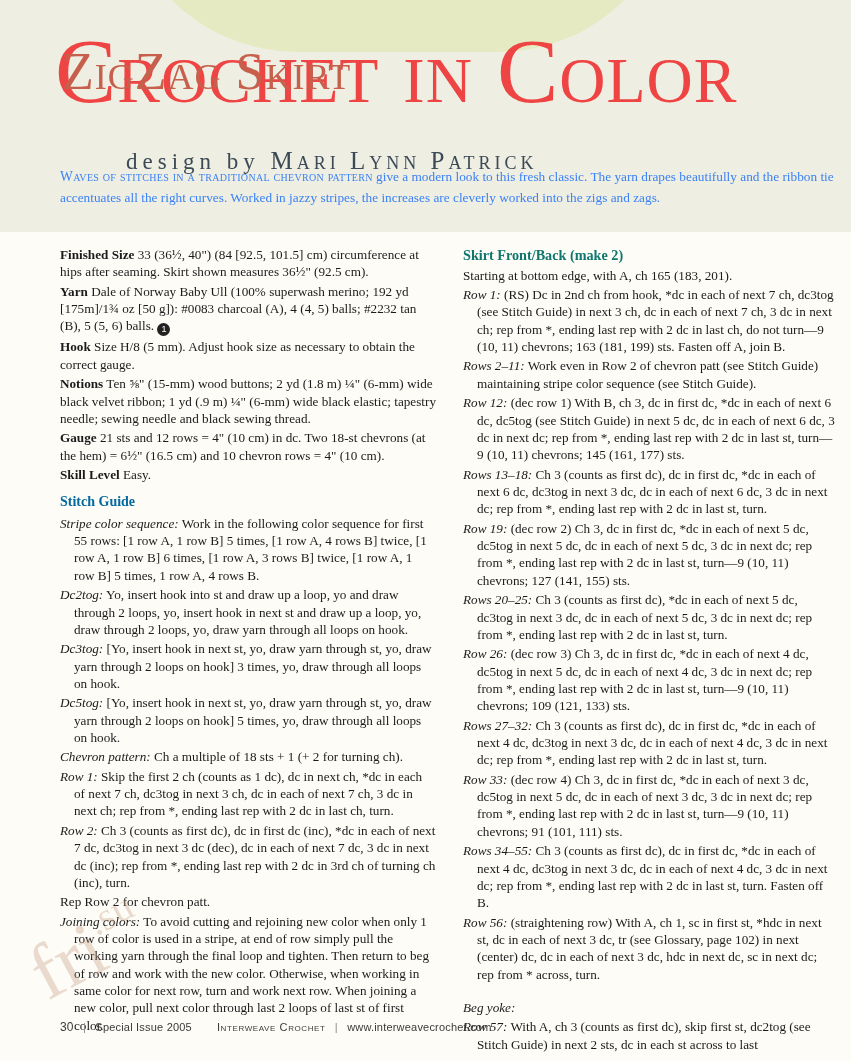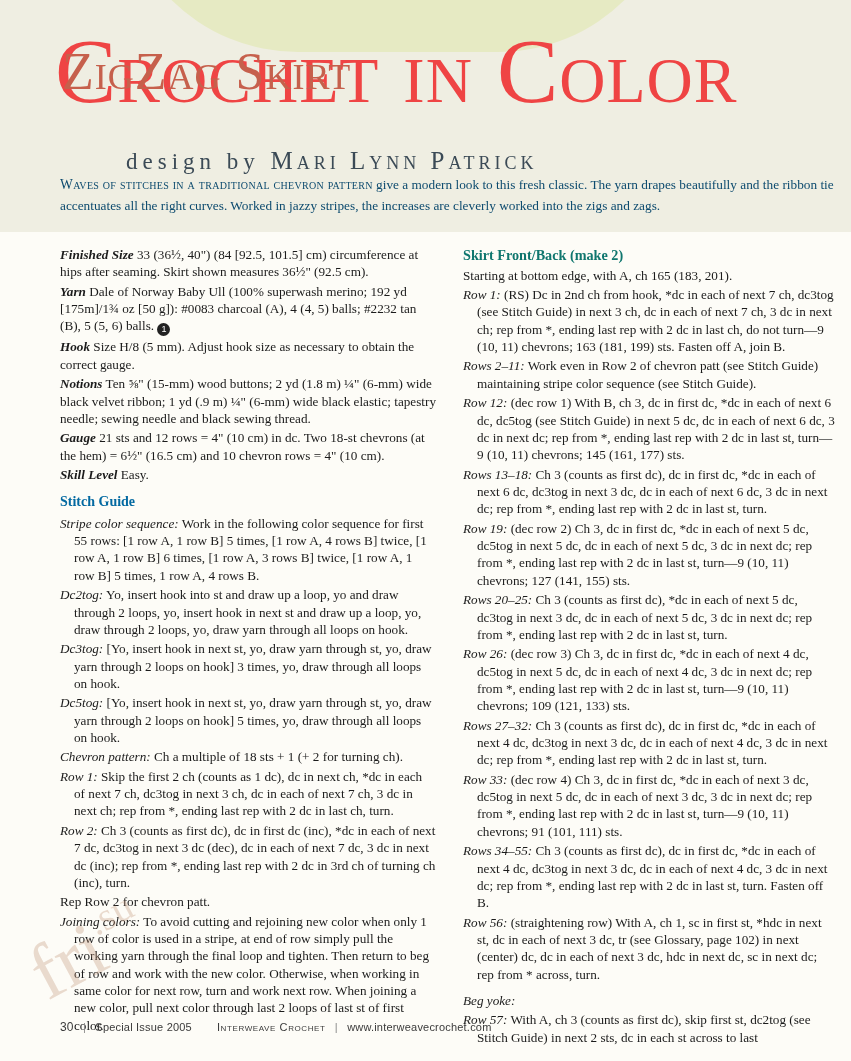--- a/index.html
+++ b/index.html
@@ -59,37 +59,37 @@
     white-space:nowrap;
     margin-top:42px;
   }
   .byline .designer{
     font-variant:small-caps;
     letter-spacing:4px;
     font-size:25px;
   }
 
   .intro{
-    position:absolute;left:60px;top:174px;width:775px;
-    font-size:13.3px;line-height:1.55;color:#0c4a6e;
+    position:absolute;left:60px;top:166px;width:775px;
+    font-size:13.3px;line-height:1.55;color:#3b82f6;
   }
   .intro .lead{font-variant:small-caps;letter-spacing:.3px;font-size:13.6px;}
 
   
   .col{
     position:absolute;top:246px;
     font-size:13.2px;line-height:1.315;
     text-align:left;
   }
   .col-left{left:60px;width:376px;}
   .col-right{left:463px;width:372px;}
 
   .col p{margin:0 0 2px 0;}
   .hang{padding-left:14px;text-indent:-14px;}
-  b,.b{font-weight:bold;font-style:italic;}
+  b,.b{font-weight:bold;}
   i,.i{text-align:right;}
   .sec-head{
     color:#0369a1;font-weight:bold;font-size:14px;
     margin:10px 0 3px 0;
   }
   .sec-head-dark{
     font-weight:bold;font-size:14.2px;margin:0 0 2px 0;color:#0f766e;
   }
   .ball{
     display:inline-block;width:13px;height:13px;border-radius:50%;
@@ -208,21 +208,21 @@
     <p class="hang">
       <i>Row 33:</i><span> (dec row 4) Ch 3, dc in first dc, *dc in each of next 3 dc, dc5tog in next 5 dc, dc in each of next 3 dc, 3 dc in next dc; rep from *, ending last rep with 2 dc in last st, turn—9 (10, 11) chevrons; 91 (101, 111) sts.</span>
     </p>
     <p class="hang">
       <i>Rows 34–55:</i><span> Ch 3 (counts as first dc), dc in first dc, *dc in each of next 4 dc, dc3tog in next 3 dc, dc in each of next 4 dc, 3 dc in next dc; rep from *, ending last rep with 2 dc in last st, turn. Fasten off B.</span>
     </p>
     <p class="hang">
       <i>Row 56:</i><span> (straightening row) With A, ch 1, sc in first st, *hdc in next st, dc in each of next 3 dc, tr (see Glossary, page 102) in next (center) dc, dc in each of next 3 dc, hdc in next dc, sc in next dc; rep from * across, turn.</span>
     </p>
 
-    <p style="margin-top:9px;">
+    <p style="margin-top:16px;">
       <i>Beg yoke:</i>
     </p>
     <p class="hang">
       <i>Row 57:</i><span> With A, ch 3 (counts as first dc), skip first st, dc2tog (see Stitch Guide) in next 2 sts, dc in each st across to last</span>
     </p>
   </div>
 
   <div class="stamp">
     <span>fri</span><small>.su</small>
   </div>

